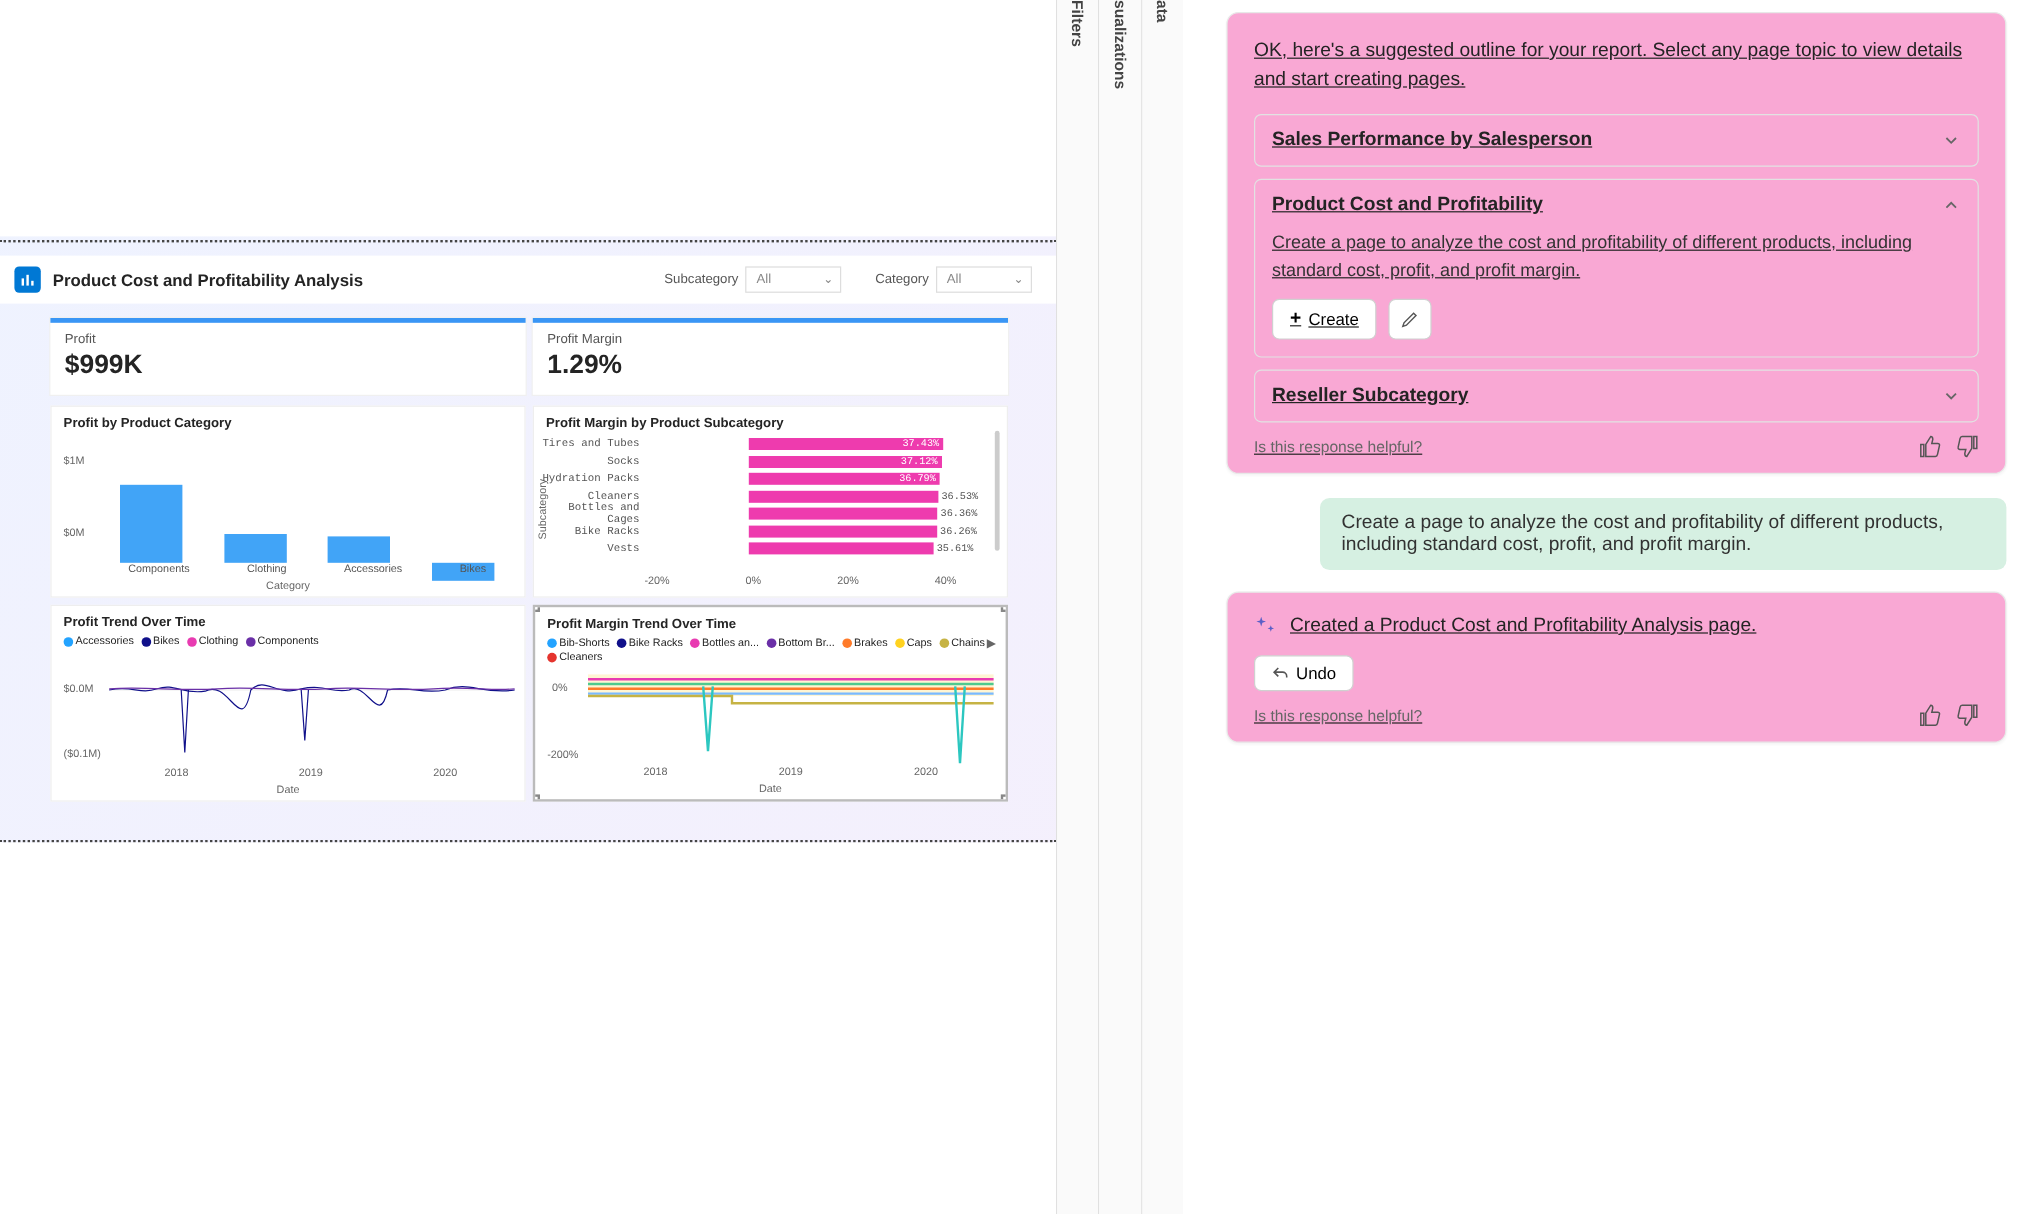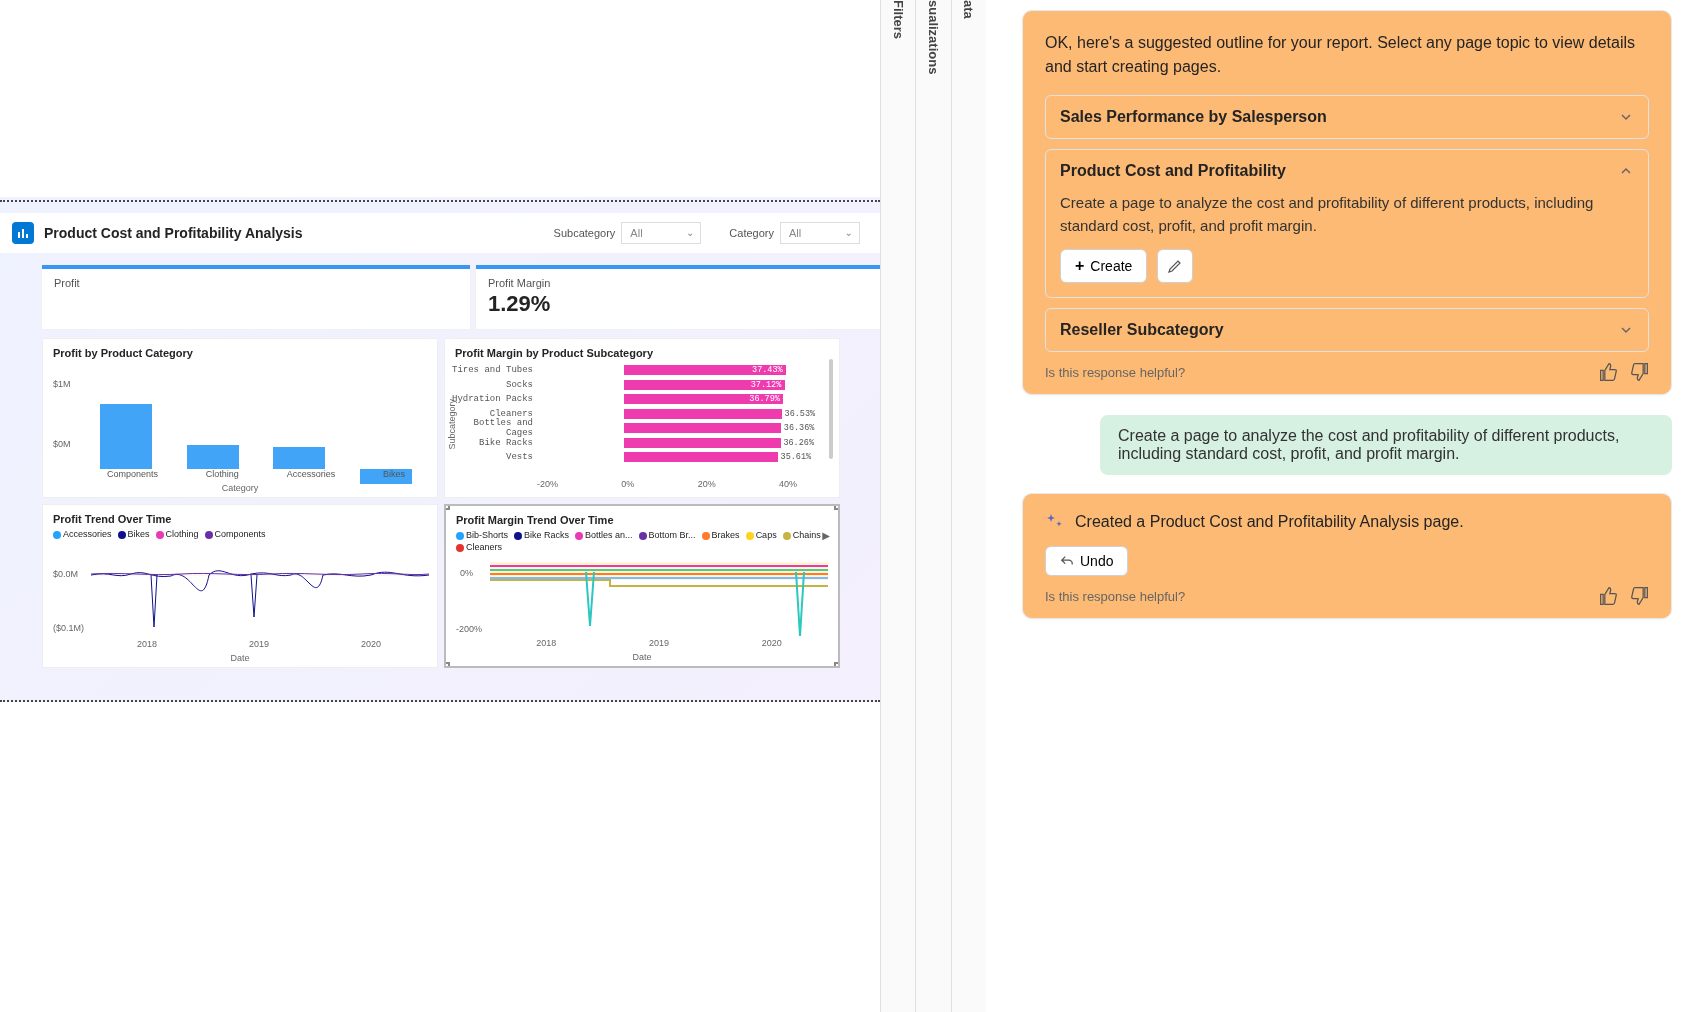--- a/index.html
+++ b/index.html
@@ -9,37 +9,37 @@
 .dotted-divider { position:absolute; left:0; width:100%; border-top: 2px dotted #444; }
 .report-header { position:absolute; left:0; top:213px; width:100%; height:40px; background:#fff; display:flex; align-items:center; padding:0 20px 0 12px; }
 .report-icon { width:22px; height:22px; background:#0078d4; border-radius:4px; display:flex; align-items:center; justify-content:center; color:#fff; font-size:12px; margin-right:10px; }
 .report-title { font-weight:700; font-size:14px; flex:0 0 auto; }
 .slicer { margin-left:auto; display:flex; align-items:center; font-size:11px; color:#555; }
 .slicer-label { margin-right:6px; }
 .slicer-box { border:1px solid #ddd; background:#fff; padding:2px 24px 2px 8px; position:relative; min-width:80px; height:22px; display:flex; align-items:center; font-size:11px; color:#888; }
 .slicer-box .chev { position:absolute; right:6px; top:4px; font-size:10px; color:#888; }
 .slicer2 { margin-left:28px; display:flex; align-items:center; font-size:11px; color:#555; }
 .cards-row { position:absolute; left:42px; top:265px; display:flex; gap:6px; }
-.card { background:#fff; border-top:4px solid #3a96f5; width:428px; height:64px; padding:8px 12px; box-shadow:0 0 0 1px #f0f0f0; }
+.card { background:#fff; border-top:4px solid #3a96f5; width:396px; height:64px; padding:8px 12px; box-shadow:0 0 0 1px #f0f0f0; }
 .card .cap { font-size:11px; color:#555; margin-bottom:2px; }
 .card .val { font-size:22px; font-weight:700; }
 .chart-grid { position:absolute; left:42px; top:338px; display:grid; grid-template-columns:396px 396px; grid-template-rows:160px 164px; gap:6px; }
 .chart-tile { background:#fff; border:1px solid #eee; position:relative; padding:8px 10px; overflow:hidden; }
 .chart-tile.selected { border:2px solid #bbb; }
 .sel-handle { position:absolute; width:10px; height:10px; border:2px solid #888; background:#fff; }
 .chart-title { font-size:11px; font-weight:700; margin-bottom:4px; }
 .axis-label { font-size:9px; color:#666; text-align:center; }
 .legend { display:flex; flex-wrap:wrap; font-size:9px; gap:2px 6px; margin-top:2px; }
 .legend .dot { display:inline-block; width:8px; height:8px; border-radius:50%; margin-right:2px; vertical-align:middle; }
 .side-panes { position:absolute; left:880px; top:0; width:106px; height:1012px; background:#f6f6f6; border-left:1px solid #e0e0e0; display:flex; }
 .pane-tab { flex:1; border-right:1px solid #e0e0e0; display:flex; align-items:flex-start; justify-content:center; padding-top:0; background:#fafafa; }
 .pane-tab span { writing-mode:vertical-rl; font-size:13px; font-weight:600; color:#444; }
 .chat-panel { position:absolute; left:986px; top:0; right:0; height:1012px; background:#fff; padding:10px 18px 0 36px; overflow:hidden; }
 .bubble-user { background:#d6f0e2; border-radius:8px; padding:12px 18px; font-size:16px; color:#323232; margin-left:auto; max-width:88%; margin-bottom:18px; }
-.bubble-assist { background:#fdba74; border:1px solid #e8e8e8; border-radius:10px; padding:20px 22px 12px; margin-bottom:20px; box-shadow:0 1px 2px rgba(0,0,0,.04); }
+.bubble-assist { background:#f9a8d4; border:1px solid #e8e8e8; border-radius:10px; padding:20px 22px 12px; margin-bottom:20px; box-shadow:0 1px 2px rgba(0,0,0,.04);text-decoration:underline; }
 .assist-text { font-size:16px; line-height:1.5; color:#242424; margin-bottom:16px; }
 .accordion { border:1px solid #e2e2e2; border-radius:6px; margin-bottom:10px; }
 .acc-header { display:flex; align-items:center; justify-content:space-between; padding:12px 14px; cursor:pointer; }
 .acc-title { font-size:16px; font-weight:700; color:#242424; }
 .acc-body { padding:0 14px 14px; font-size:15px; line-height:1.5; color:#333; }
 .acc-actions { display:flex; gap:10px; margin-top:12px; }
 .pill-btn { border:1px solid #d0d0d0; background:#fff; border-radius:6px; padding:6px 14px; font-size:14px; display:inline-flex; align-items:center; gap:6px; cursor:pointer; }
 .icon-btn { border:1px solid #d0d0d0; background:#fff; border-radius:6px; width:36px; height:34px; display:inline-flex; align-items:center; justify-content:center; cursor:pointer; }
 .feedback-row { display:flex; align-items:center; justify-content:space-between; margin-top:10px; font-size:13px; color:#666; }
 .thumb { width:20px; height:20px; color:#555; cursor:pointer; }
@@ -83,20 +83,21 @@
       <div class="slicer-box">
         <span>All</span>
         <span class="chev">⌄</span>
       </div>
     </div>
   </div>
 
   <div class="cards-row">
     <div class="card">
       <div class="cap">Profit</div>
+      <div class="val">$999K</div>
     </div>
     <div class="card">
       <div class="cap">Profit Margin</div>
       <div class="val">1.29%</div>
     </div>
   </div>
 
   <div class="chart-grid">
 
     <div class="chart-tile">

